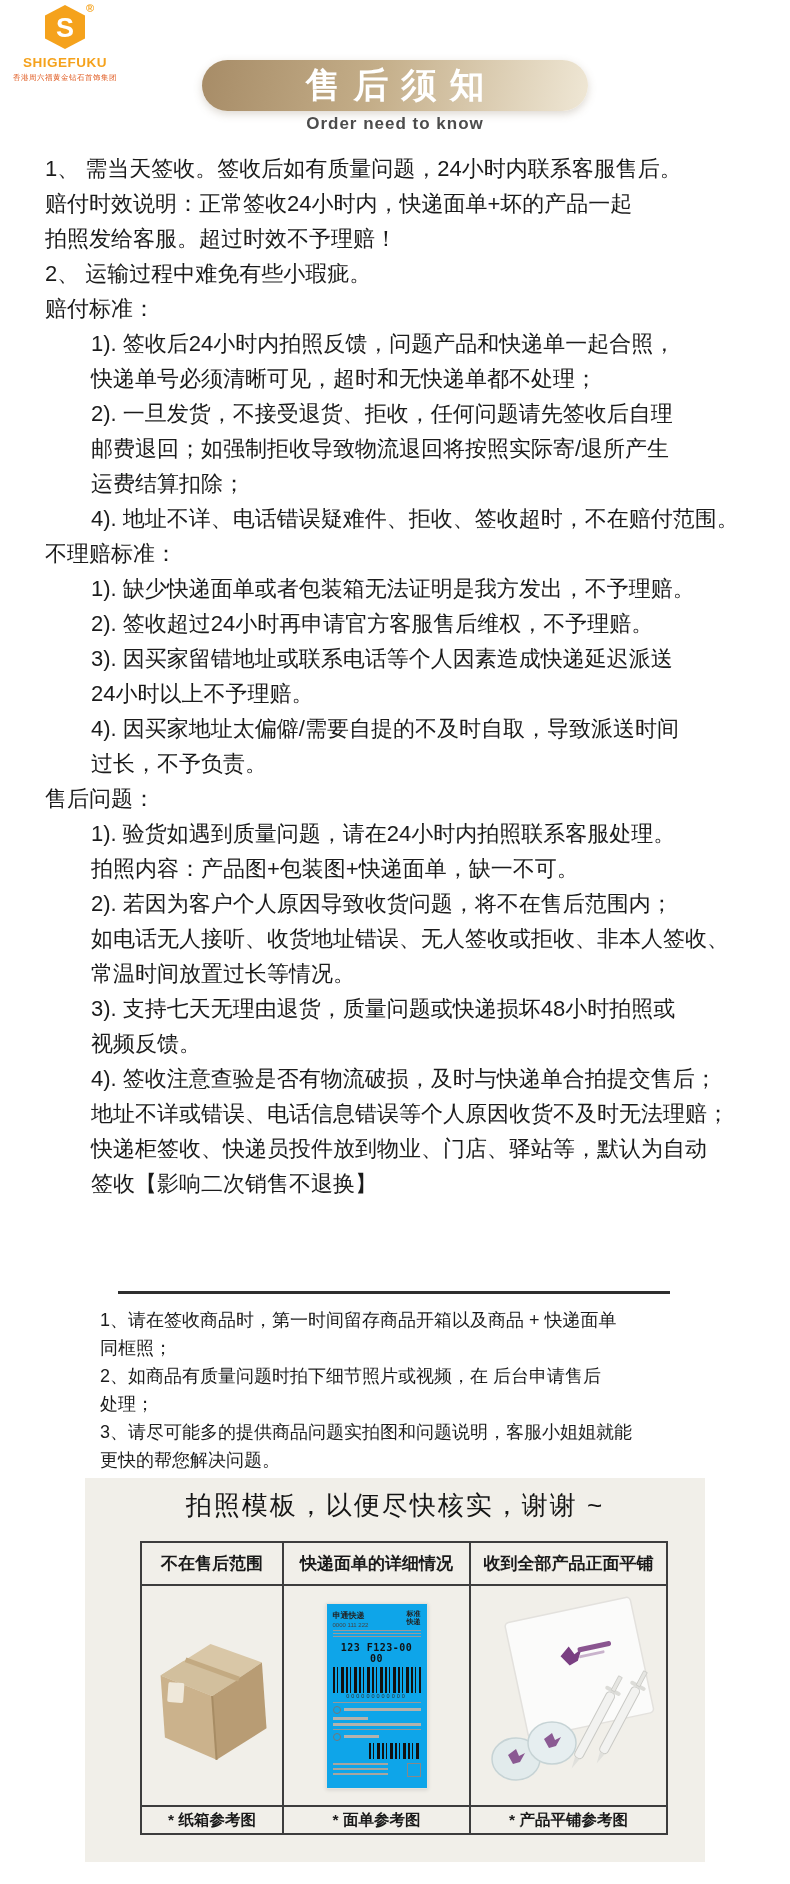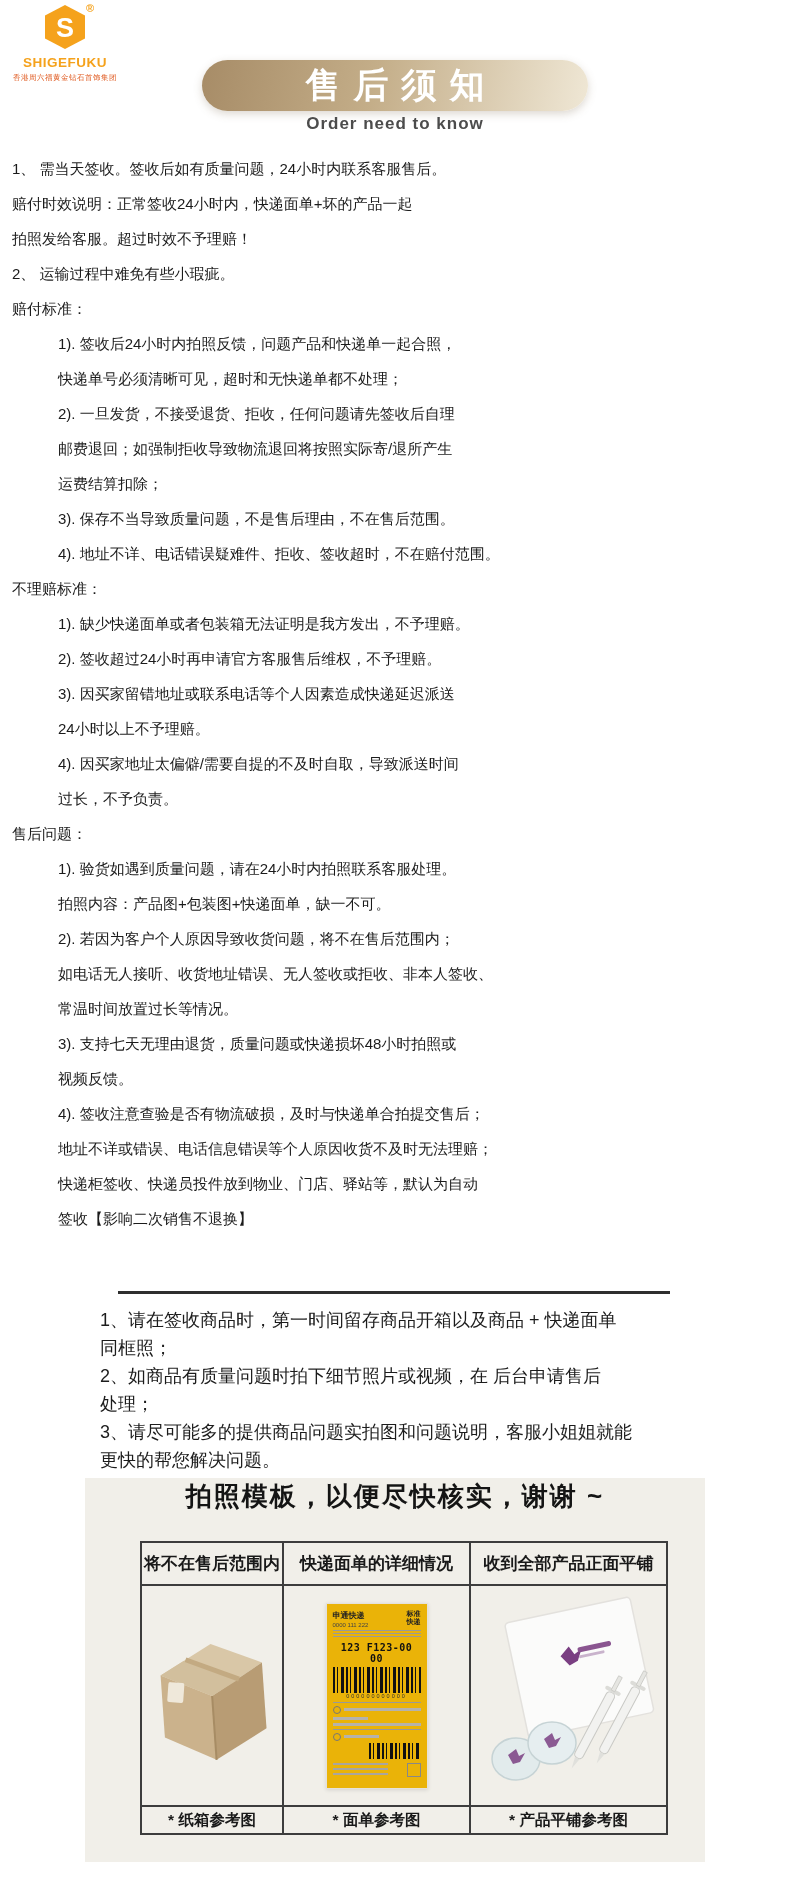--- a/index.html
+++ b/index.html
@@ -22,46 +22,46 @@
     position:absolute;left:202px;top:60px;width:386px;height:51px;border-radius:27px;
     background:linear-gradient(100deg,#A78C67 0%,#C4AE89 45%,#EFE7D5 100%);
     box-shadow:0 3px 8px rgba(120,100,70,.25);
     display:flex;align-items:center;justify-content:center;text-align:right;
   }
   .banner .t{font-size:35px;font-weight:bold;color:#ffffff;letter-spacing:13px;padding-left:13px;}
   .subtitle{position:absolute;left:0;top:114px;width:100%;text-align:center;
     font-size:17px;font-weight:bold;color:#4c4c4c;letter-spacing:1px;}
 
   
-  .notice{position:absolute;left:12px;top:151px;width:740px;
-    font-size:15px;line-height:35px;color:#1b1b1b;font-weight:500;}
+  .notice{position:absolute;left:45px;top:151px;width:740px;
+    font-size:22px;line-height:35px;color:#1b1b1b;font-weight:500;}
   .notice div{white-space:nowrap;}
   .notice .ind{padding-left:46px;}
 
   
   .section-title{position:absolute;left:0;top:1222px;width:100%;text-align:center;
     font-size:42px;color:#2e2e2e;font-weight:400;letter-spacing:10px;}
   .section-rule{position:absolute;left:118px;top:1291px;width:552px;height:3px;background:#2e2e2e;}
   .steps{position:absolute;left:100px;top:1306px;width:610px;
     font-size:18px;line-height:28px;color:#1c1c1c;font-weight:500;}
   .steps div{white-space:nowrap;}
 
   
   .photo-box{position:absolute;left:85px;top:1478px;width:620px;height:384px;background:#f1efe9;}
-  .photo-box .box-title{padding-top:1px;text-align:center;font-size:26px;font-weight:bold;
+  .photo-box .box-title{padding-top:10px;text-align:center;font-size:26px;font-weight:normal;
     color:#141414;letter-spacing:2px;}
   table.ref{position:absolute;left:55px;top:63px;border-collapse:collapse;table-layout:fixed;}
   table.ref td{border:2px solid #3d3d3d;padding:0;text-align:center;vertical-align:middle;background:transparent;}
   .col1{width:140px;} .col2{width:185px;} .col3{width:195px;margin-top:21px;}
   tr.hrow td{height:41px;font-size:17px;font-weight:bold;color:#191919;}
   tr.irow td{height:219px;}
   tr.crow td{height:26px;font-size:15.5px;font-weight:bold;color:#191919;}
 
   
-  .ship-label{width:102px;height:186px;margin:0 auto;background:#eab308;
+  .ship-label{width:102px;height:186px;margin:0 auto;background:#0ea5e9;
     box-shadow:0 1px 4px rgba(0,0,0,.12);border:1px solid #e6e2da;
     padding:6px 6px 4px 6px;box-sizing:border-box;text-align:left;position:relative;}
   .sl-head{display:flex;justify-content:space-between;align-items:flex-start;}
   .sl-courier{font-size:8px;font-weight:bold;color:#222;}
   .sl-num{font-size:6px;color:#444;margin-top:1px;}
   .sl-serv{font-size:7px;font-weight:bold;color:#222;line-height:8px;text-align:right;}
   .sl-microlines{height:8px;margin-top:2px;
     background:repeating-linear-gradient(#9a9a9a 0 1px,transparent 1px 3px);}
   .sl-code{font-family:"DejaVu Sans Mono","Liberation Mono",monospace;
     font-size:10px;font-weight:bold;color:#111;text-align:center;margin-top:4px;letter-spacing:.5px;}
@@ -105,21 +105,20 @@
     <div>1、 需当天签收。签收后如有质量问题，24小时内联系客服售后。</div>
     <div>赔付时效说明：正常签收24小时内，快递面单+坏的产品一起</div>
     <div>拍照发给客服。超过时效不予理赔！</div>
     <div>2、 运输过程中难免有些小瑕疵。</div>
     <div>赔付标准：</div>
     <div class="ind">1). 签收后24小时内拍照反馈，问题产品和快递单一起合照，</div>
     <div class="ind">快递单号必须清晰可见，超时和无快递单都不处理；</div>
     <div class="ind">2). 一旦发货，不接受退货、拒收，任何问题请先签收后自理</div>
     <div class="ind">邮费退回；如强制拒收导致物流退回将按照实际寄/退所产生</div>
     <div class="ind">运费结算扣除；</div>
-    <div class="ind">3). 保存不当导致质量问题，不是售后理由，不在售后范围。</div>
     <div class="ind">4). 地址不详、电话错误疑难件、拒收、签收超时，不在赔付范围。</div>
     <div>不理赔标准：</div>
     <div class="ind">1). 缺少快递面单或者包装箱无法证明是我方发出，不予理赔。</div>
     <div class="ind">2). 签收超过24小时再申请官方客服售后维权，不予理赔。</div>
     <div class="ind">3). 因买家留错地址或联系电话等个人因素造成快递延迟派送</div>
     <div class="ind">24小时以上不予理赔。</div>
     <div class="ind">4). 因买家地址太偏僻/需要自提的不及时自取，导致派送时间</div>
     <div class="ind">过长，不予负责。</div>
     <div>售后问题：</div>
     <div class="ind">1). 验货如遇到质量问题，请在24小时内拍照联系客服处理。</div>
@@ -144,21 +143,21 @@
     <div>3、请尽可能多的提供商品问题实拍图和问题说明，客服小姐姐就能</div>
     <div>更快的帮您解决问题。</div>
   </div>
 
   <div class="photo-box">
     <div class="box-title">拍照模板，以便尽快核实，谢谢 ~</div>
 
     <table class="ref">
       <tbody>
           <tr class="hrow">
-        <td class="col1">将不在售后范围内</td>
+        <td class="col1">不在售后范围</td>
         <td class="col2">快递面单的详细情况</td>
         <td class="col3">收到全部产品正面平铺</td>
       </tr>
 
       <tr class="irow">
 
         <td>
           <svg width="128" height="160" viewBox="0 0 128 160">
             <g transform="rotate(-4 64 80)">
               <polygon points="14,58 66,30 116,52 64,82" fill="#d9c7a7"></polygon>

